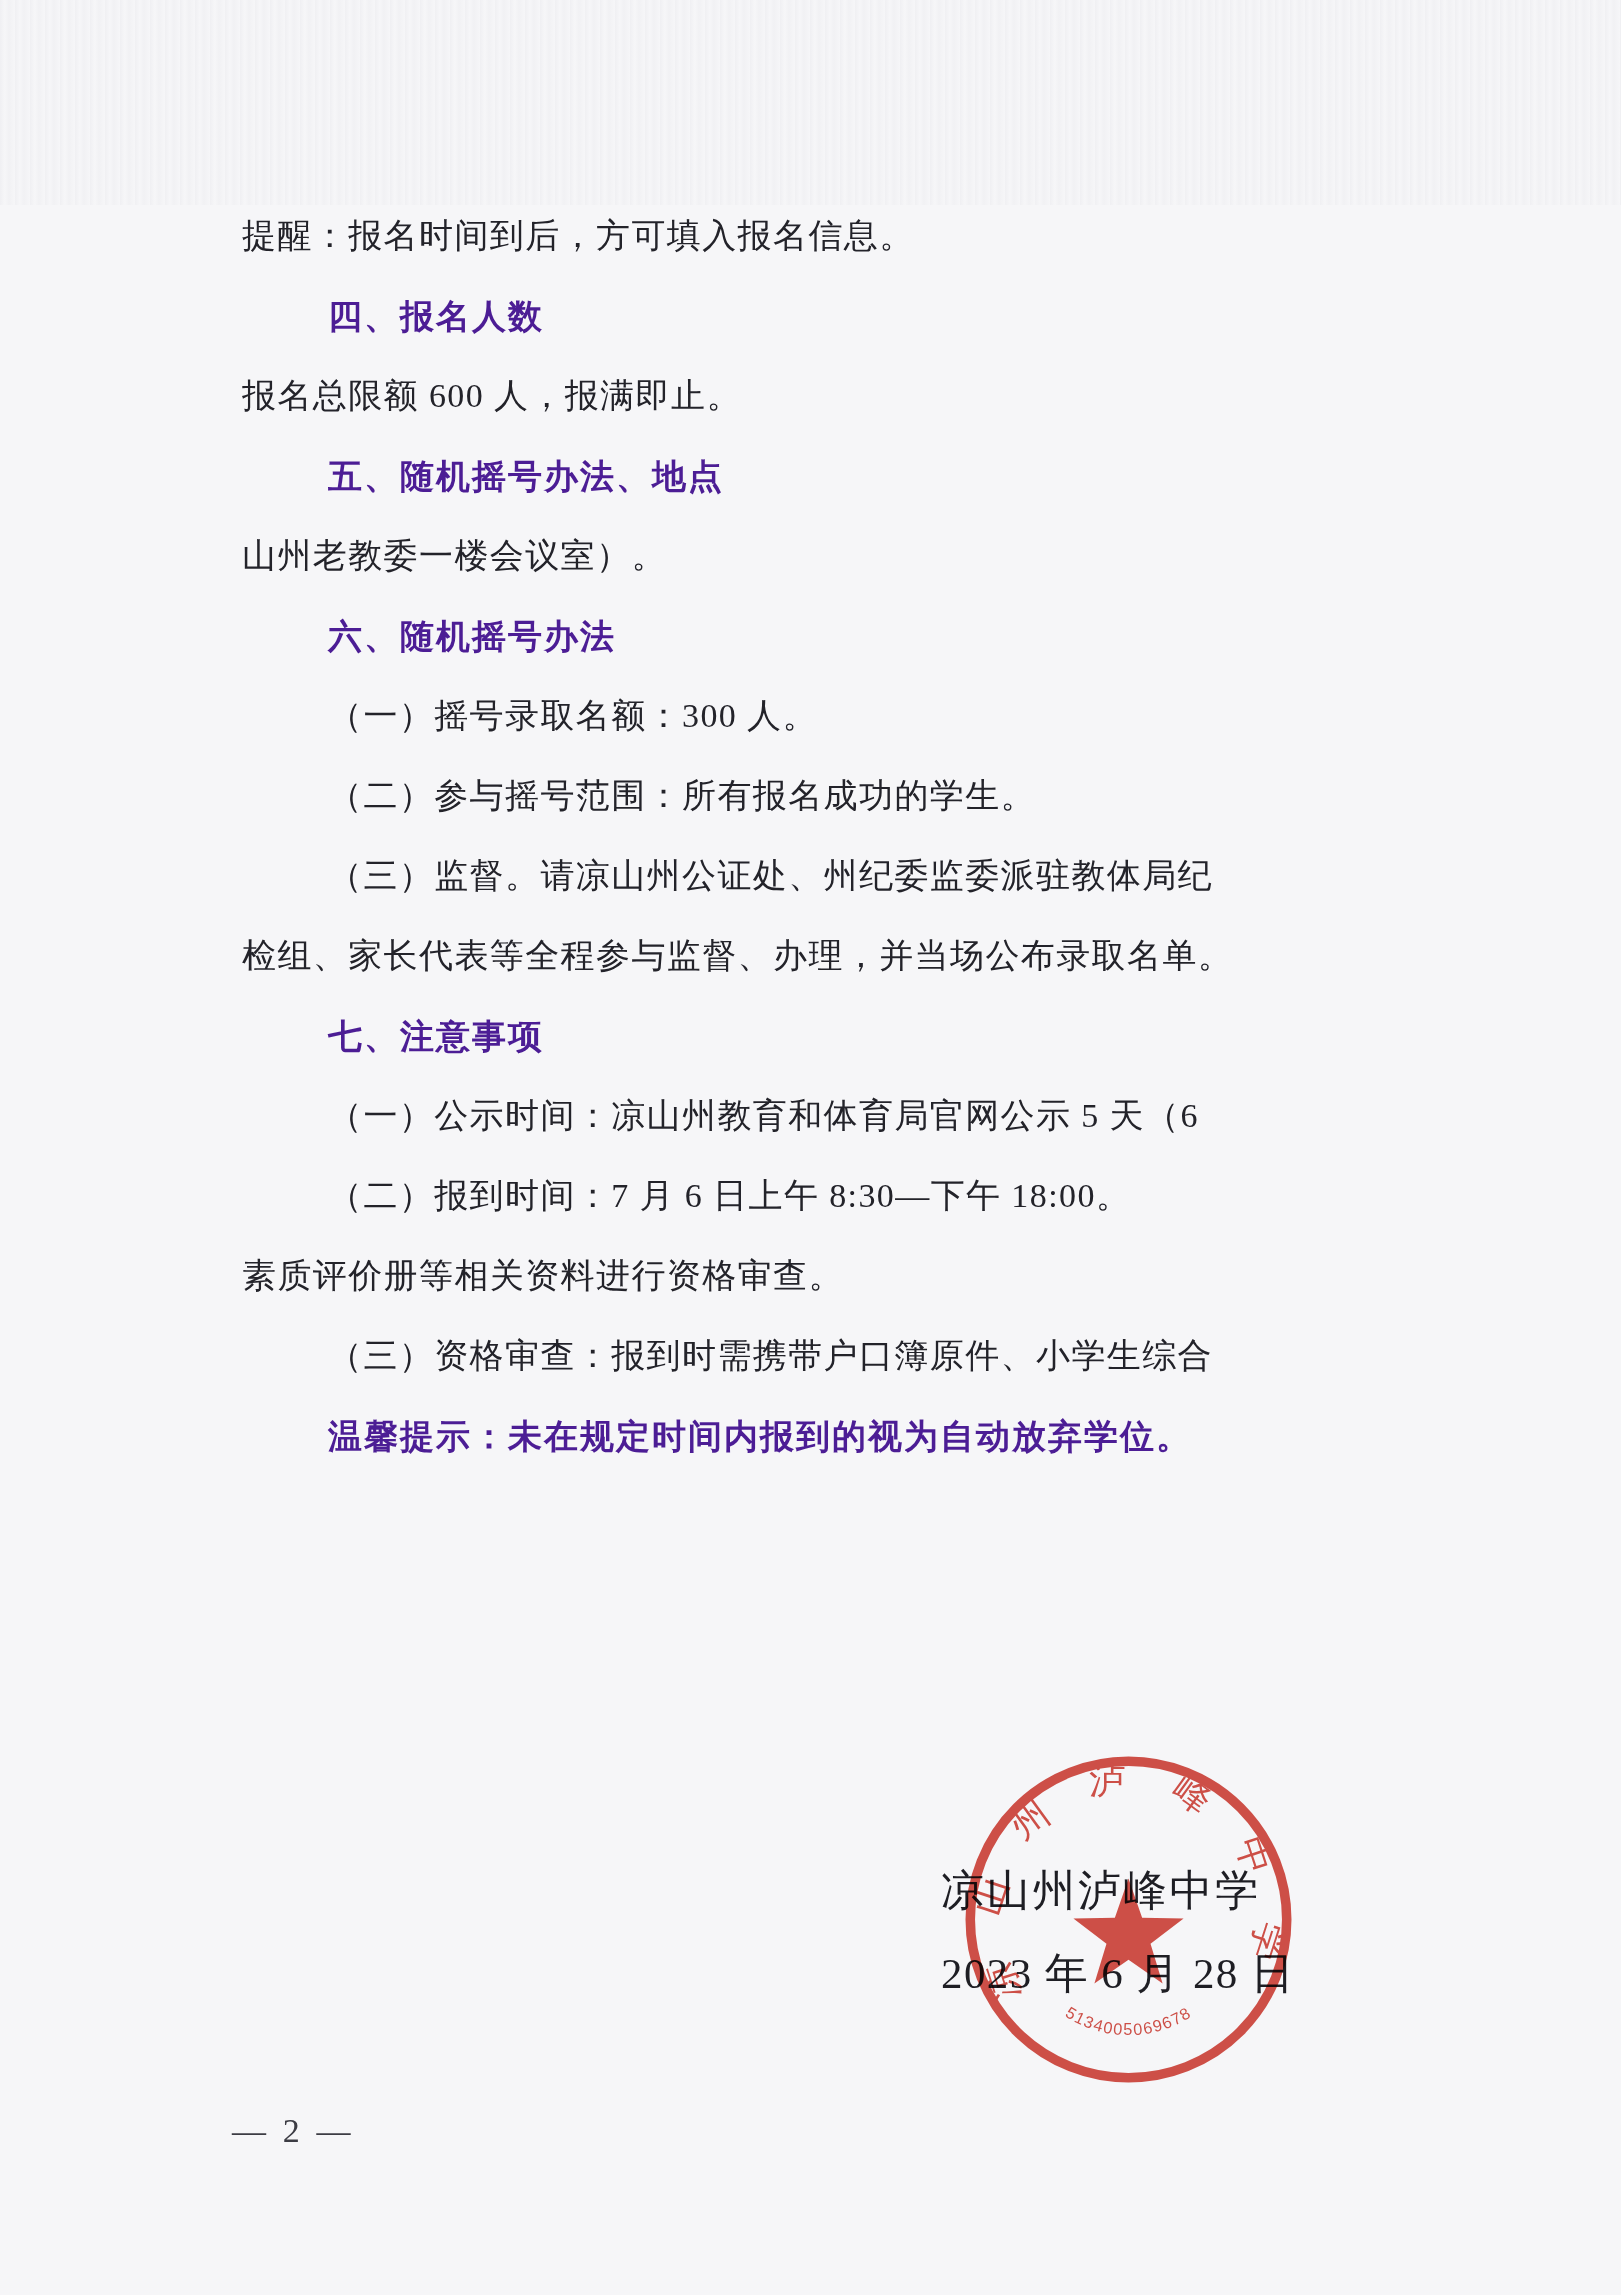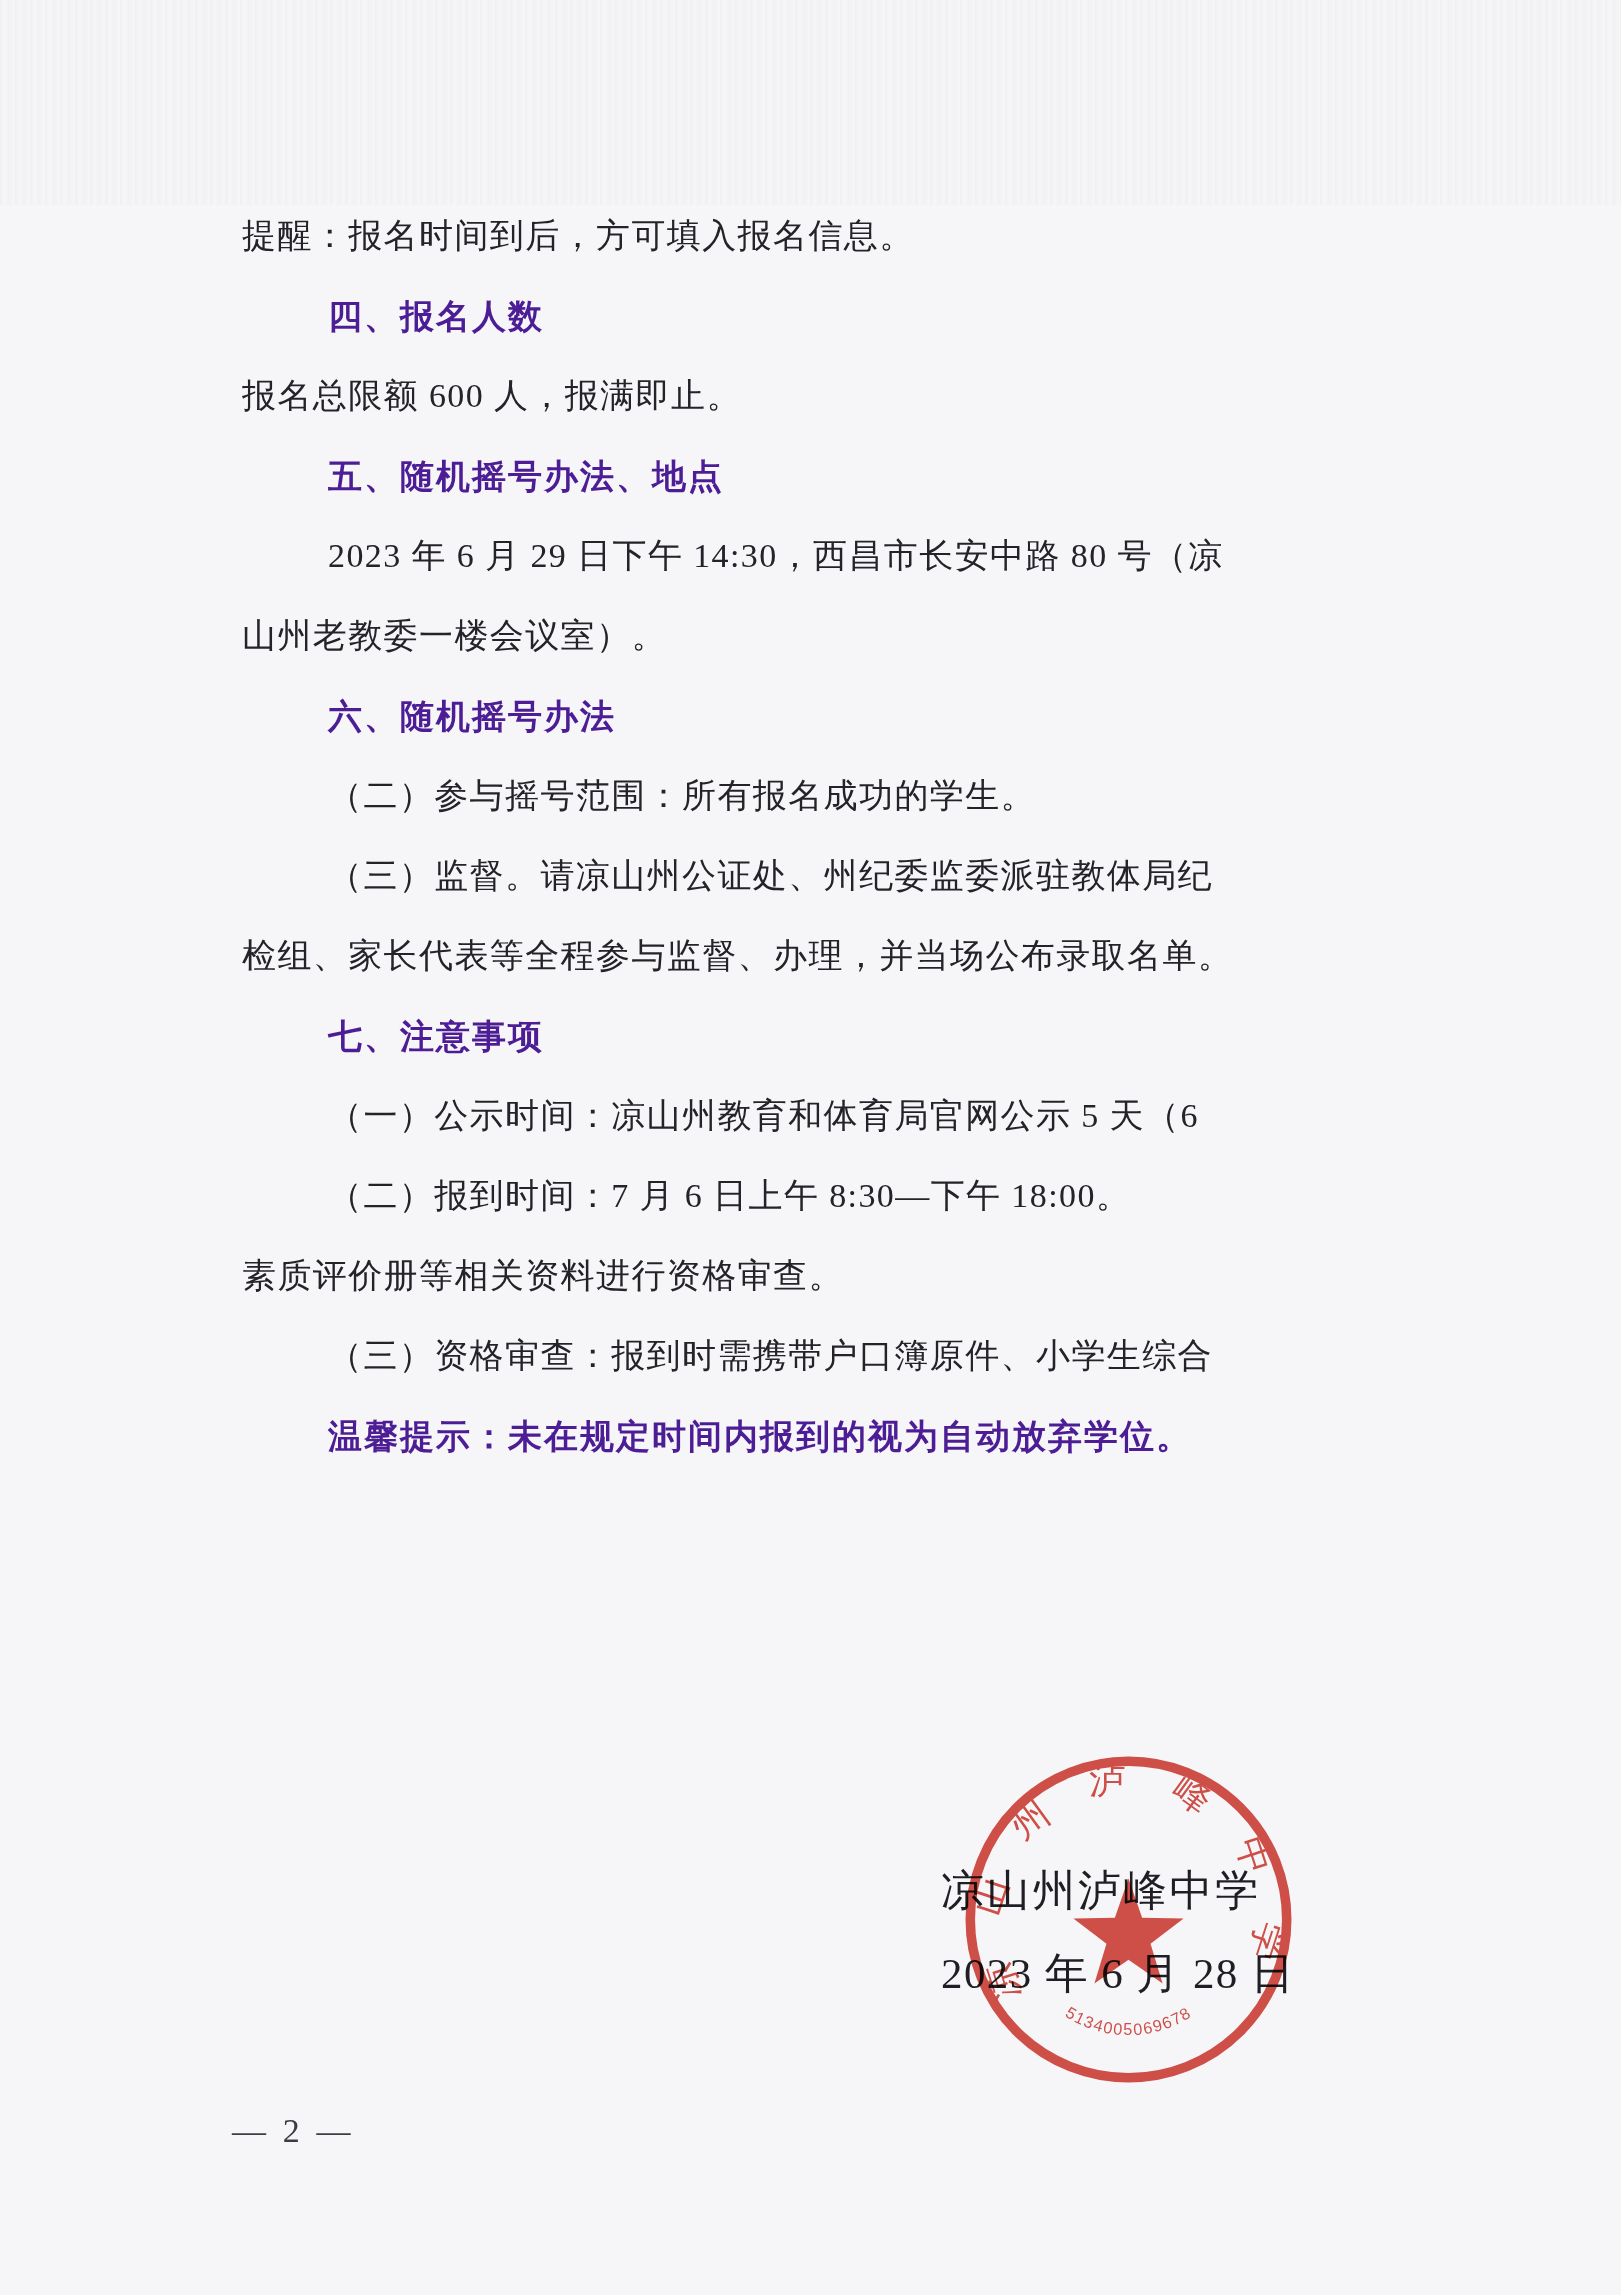--- a/index.html
+++ b/index.html
@@ -72,23 +72,23 @@
 </head>
 <body>
 
 <div class="scan-noise"></div>
 
 <div class="doc-body">
   <div class="line">提醒：报名时间到后，方可填入报名信息。</div>
   <div class="line indent heading">四、报名人数</div>
   <div class="line">报名总限额 600 人，报满即止。</div>
   <div class="line indent heading">五、随机摇号办法、地点</div>
-  <div class="line indent">2023 年 6 月 29 日下午 14:30，西昌市长安中路 80 号（凉</div>
   <div class="line">山州老教委一楼会议室）。</div>
   <div class="line indent heading">六、随机摇号办法</div>
+  <div class="line indent">（一）摇号录取名额：300 人。</div>
   <div class="line indent">（二）参与摇号范围：所有报名成功的学生。</div>
   <div class="line indent">（三）监督。请凉山州公证处、州纪委监委派驻教体局纪</div>
   <div class="line">检组、家长代表等全程参与监督、办理，并当场公布录取名单。</div>
   <div class="line indent heading">七、注意事项</div>
   <div class="line indent">（一）公示时间：凉山州教育和体育局官网公示 5 天（6</div>
   <div class="line indent">（二）报到时间：7 月 6 日上午 8:30—下午 18:00。</div>
   <div class="line">素质评价册等相关资料进行资格审查。</div>
   <div class="line indent">（三）资格审查：报到时需携带户口簿原件、小学生综合</div>
   <div class="line indent heading">温馨提示：未在规定时间内报到的视为自动放弃学位。</div>
 </div>

